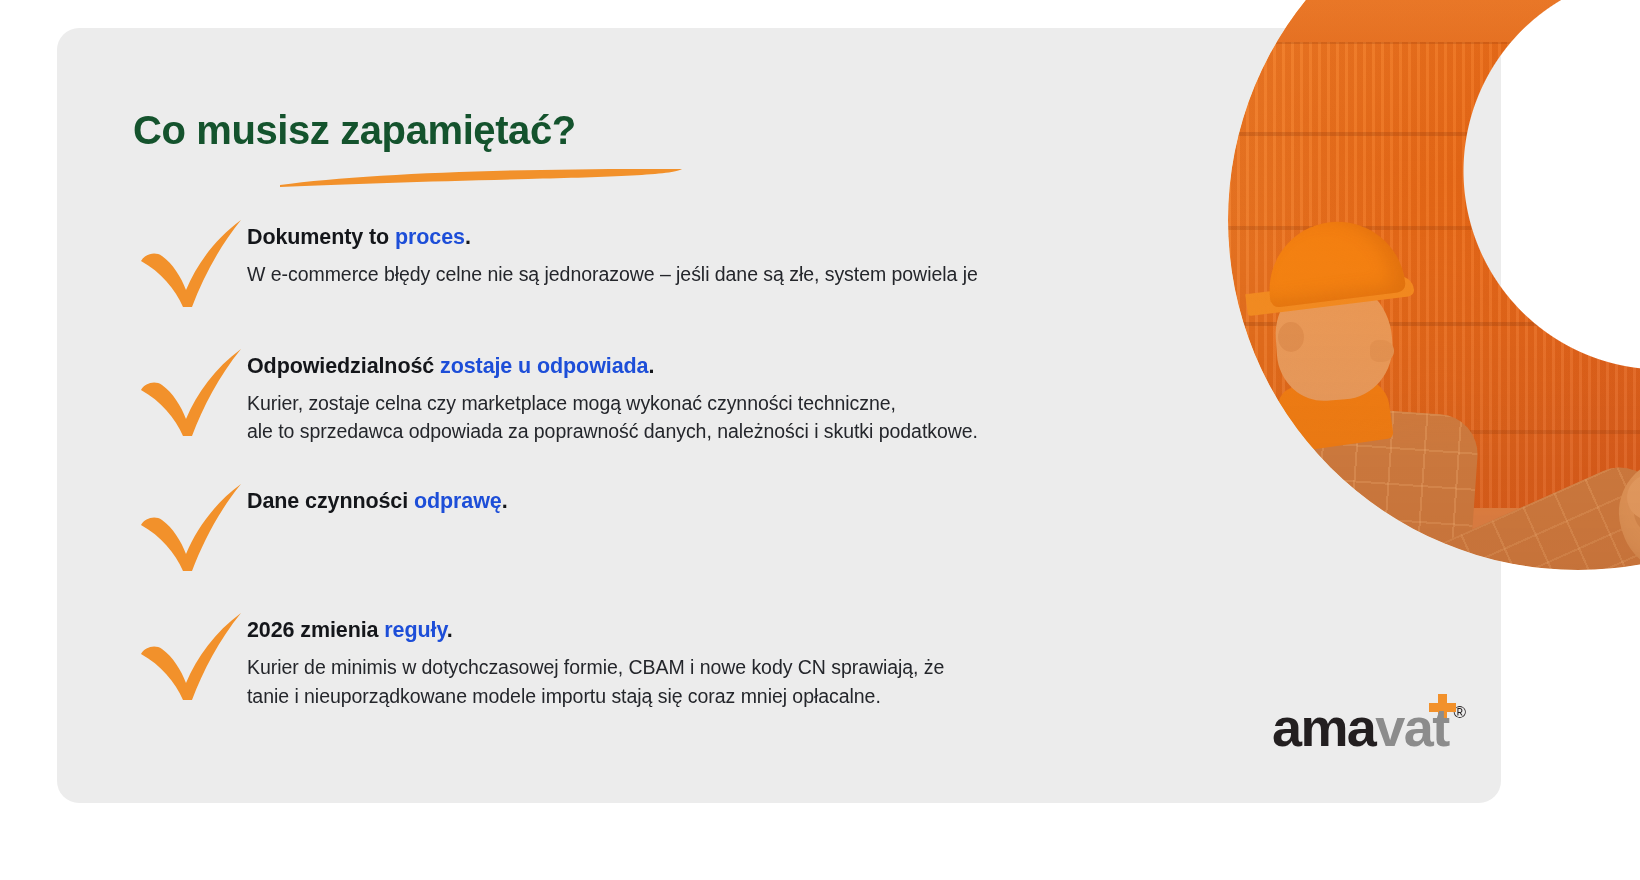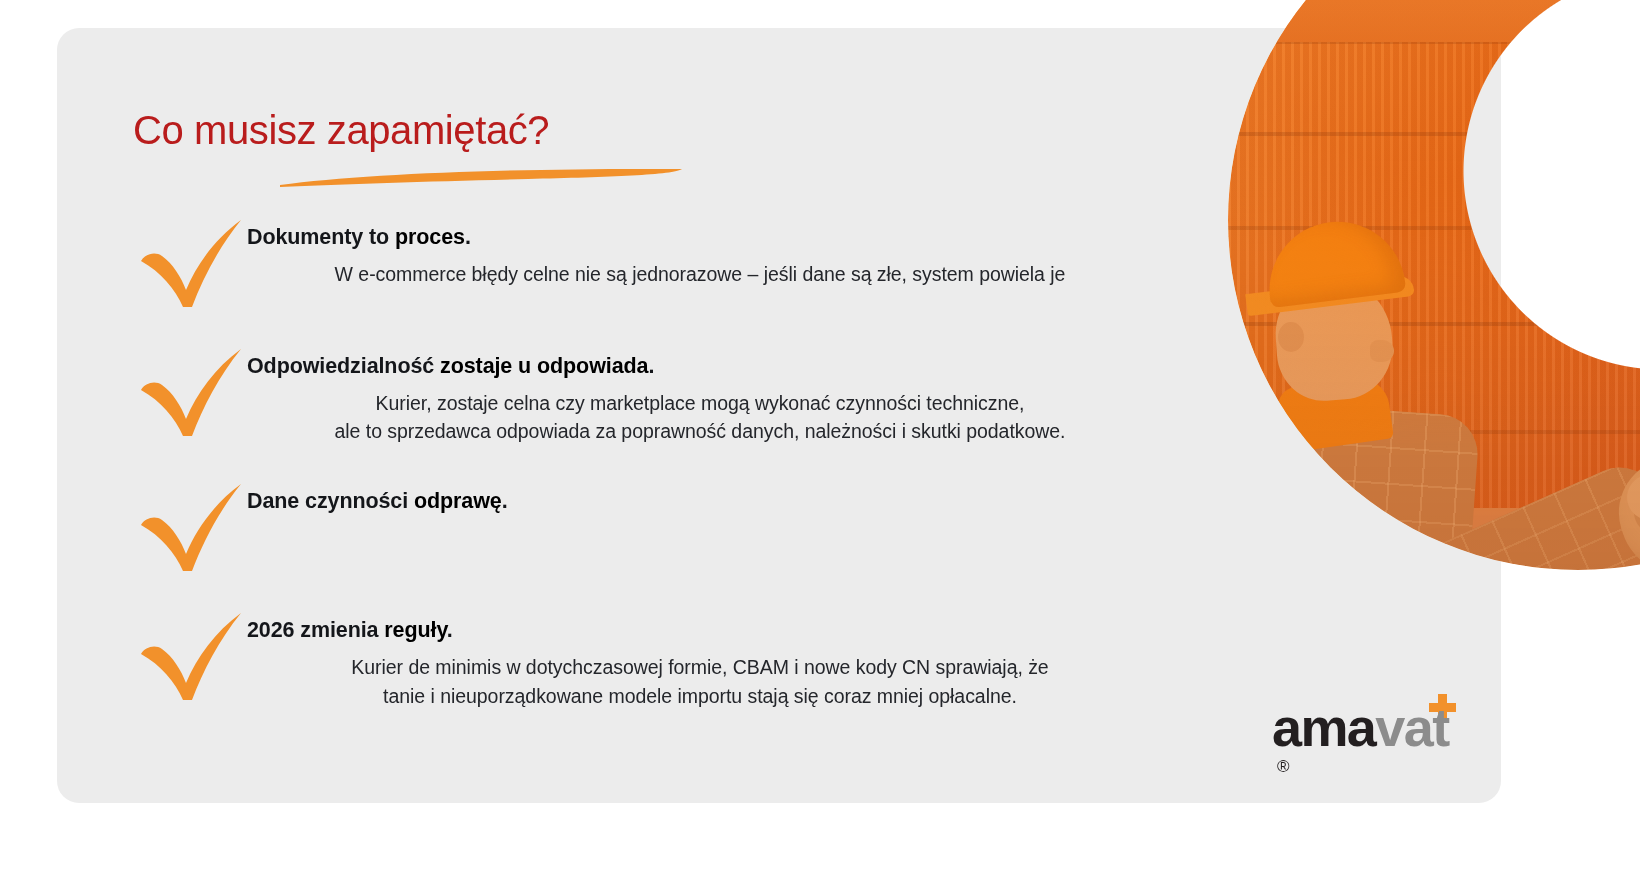--- a/index.html
+++ b/index.html
@@ -210,22 +210,22 @@
 
   
   .heading-wrap {
     position: absolute;
     left: 133px;
     top: 108px;
     z-index: 6;
   }
   .heading {
     font-size: 40px;
-    font-weight: normal;
-    color: #b91c1c;
+    font-weight: bold;
+    color: #14532d;
     letter-spacing: -0.4px;
     line-height: 1.1;
     white-space: nowrap;
   }
   .heading-underline {
     position: absolute;
     left: 145px;
     top: 58px;
     width: 408px;
     height: 22px;
@@ -258,40 +258,38 @@
   .bullet-text { flex: 1 1 auto; padding-top: 12px; }
 
   .bullet-title {
     font-size: 21.5px;
     font-weight: bold;
     color: #14161a;
     line-height: 1.25;
     margin-bottom: 9px;
     letter-spacing: -0.1px;
   }
-  .bullet-title .hl { color: #000000; }
+  .bullet-title .hl { color: #1d4ed8; }
 
   .bullet-body {
     font-size: 19.5px;
     color: #24262b;
     line-height: 1.45;
     letter-spacing: -0.05px;
-    text-align: center;
   }
   .bullet-body .ln { display: block; white-space: nowrap; }
 
   
   .logo {
     position: absolute;
     left: 1272px;
     top: 700px;
     z-index: 6;
     display: flex;
     align-items: flex-start;
-    flex-direction: column;
   }
   .logo-word {
     font-size: 54px;
     font-weight: bold;
     letter-spacing: -1.6px;
     line-height: 1;
     position: relative;
   }
   .logo-ama { color: #231f20; }
   .logo-va  { color: #8c8c8c; }

